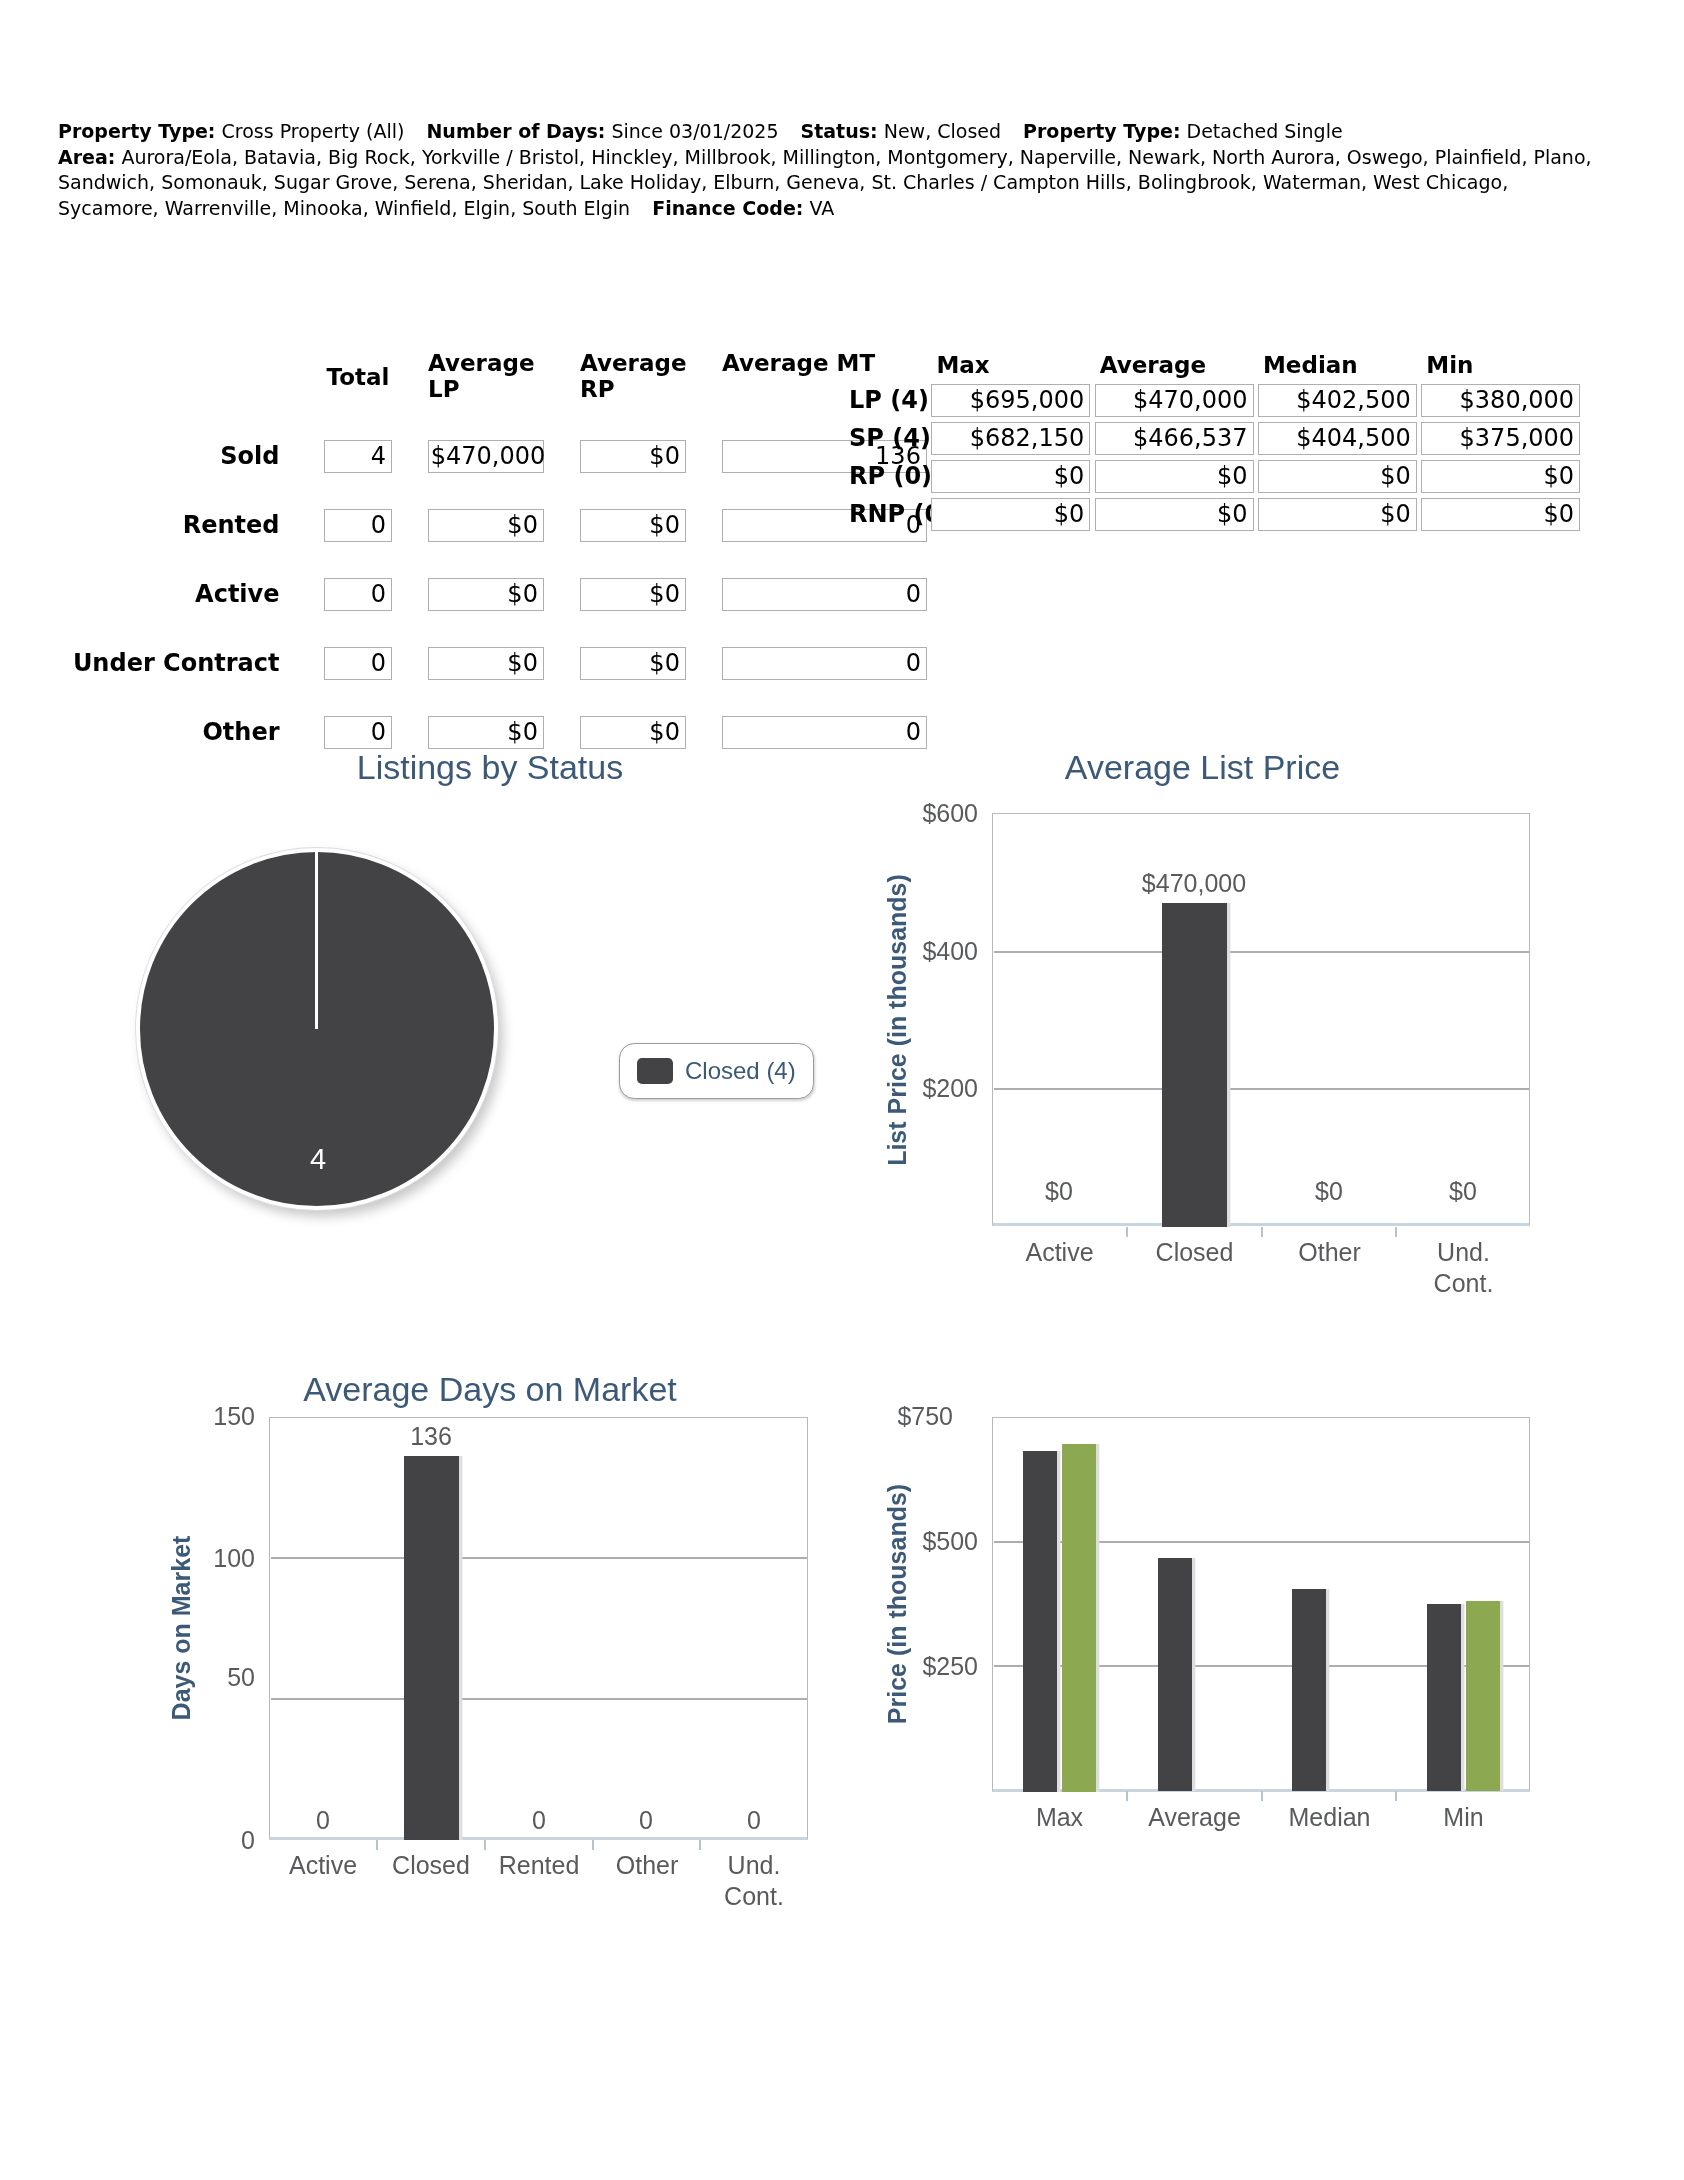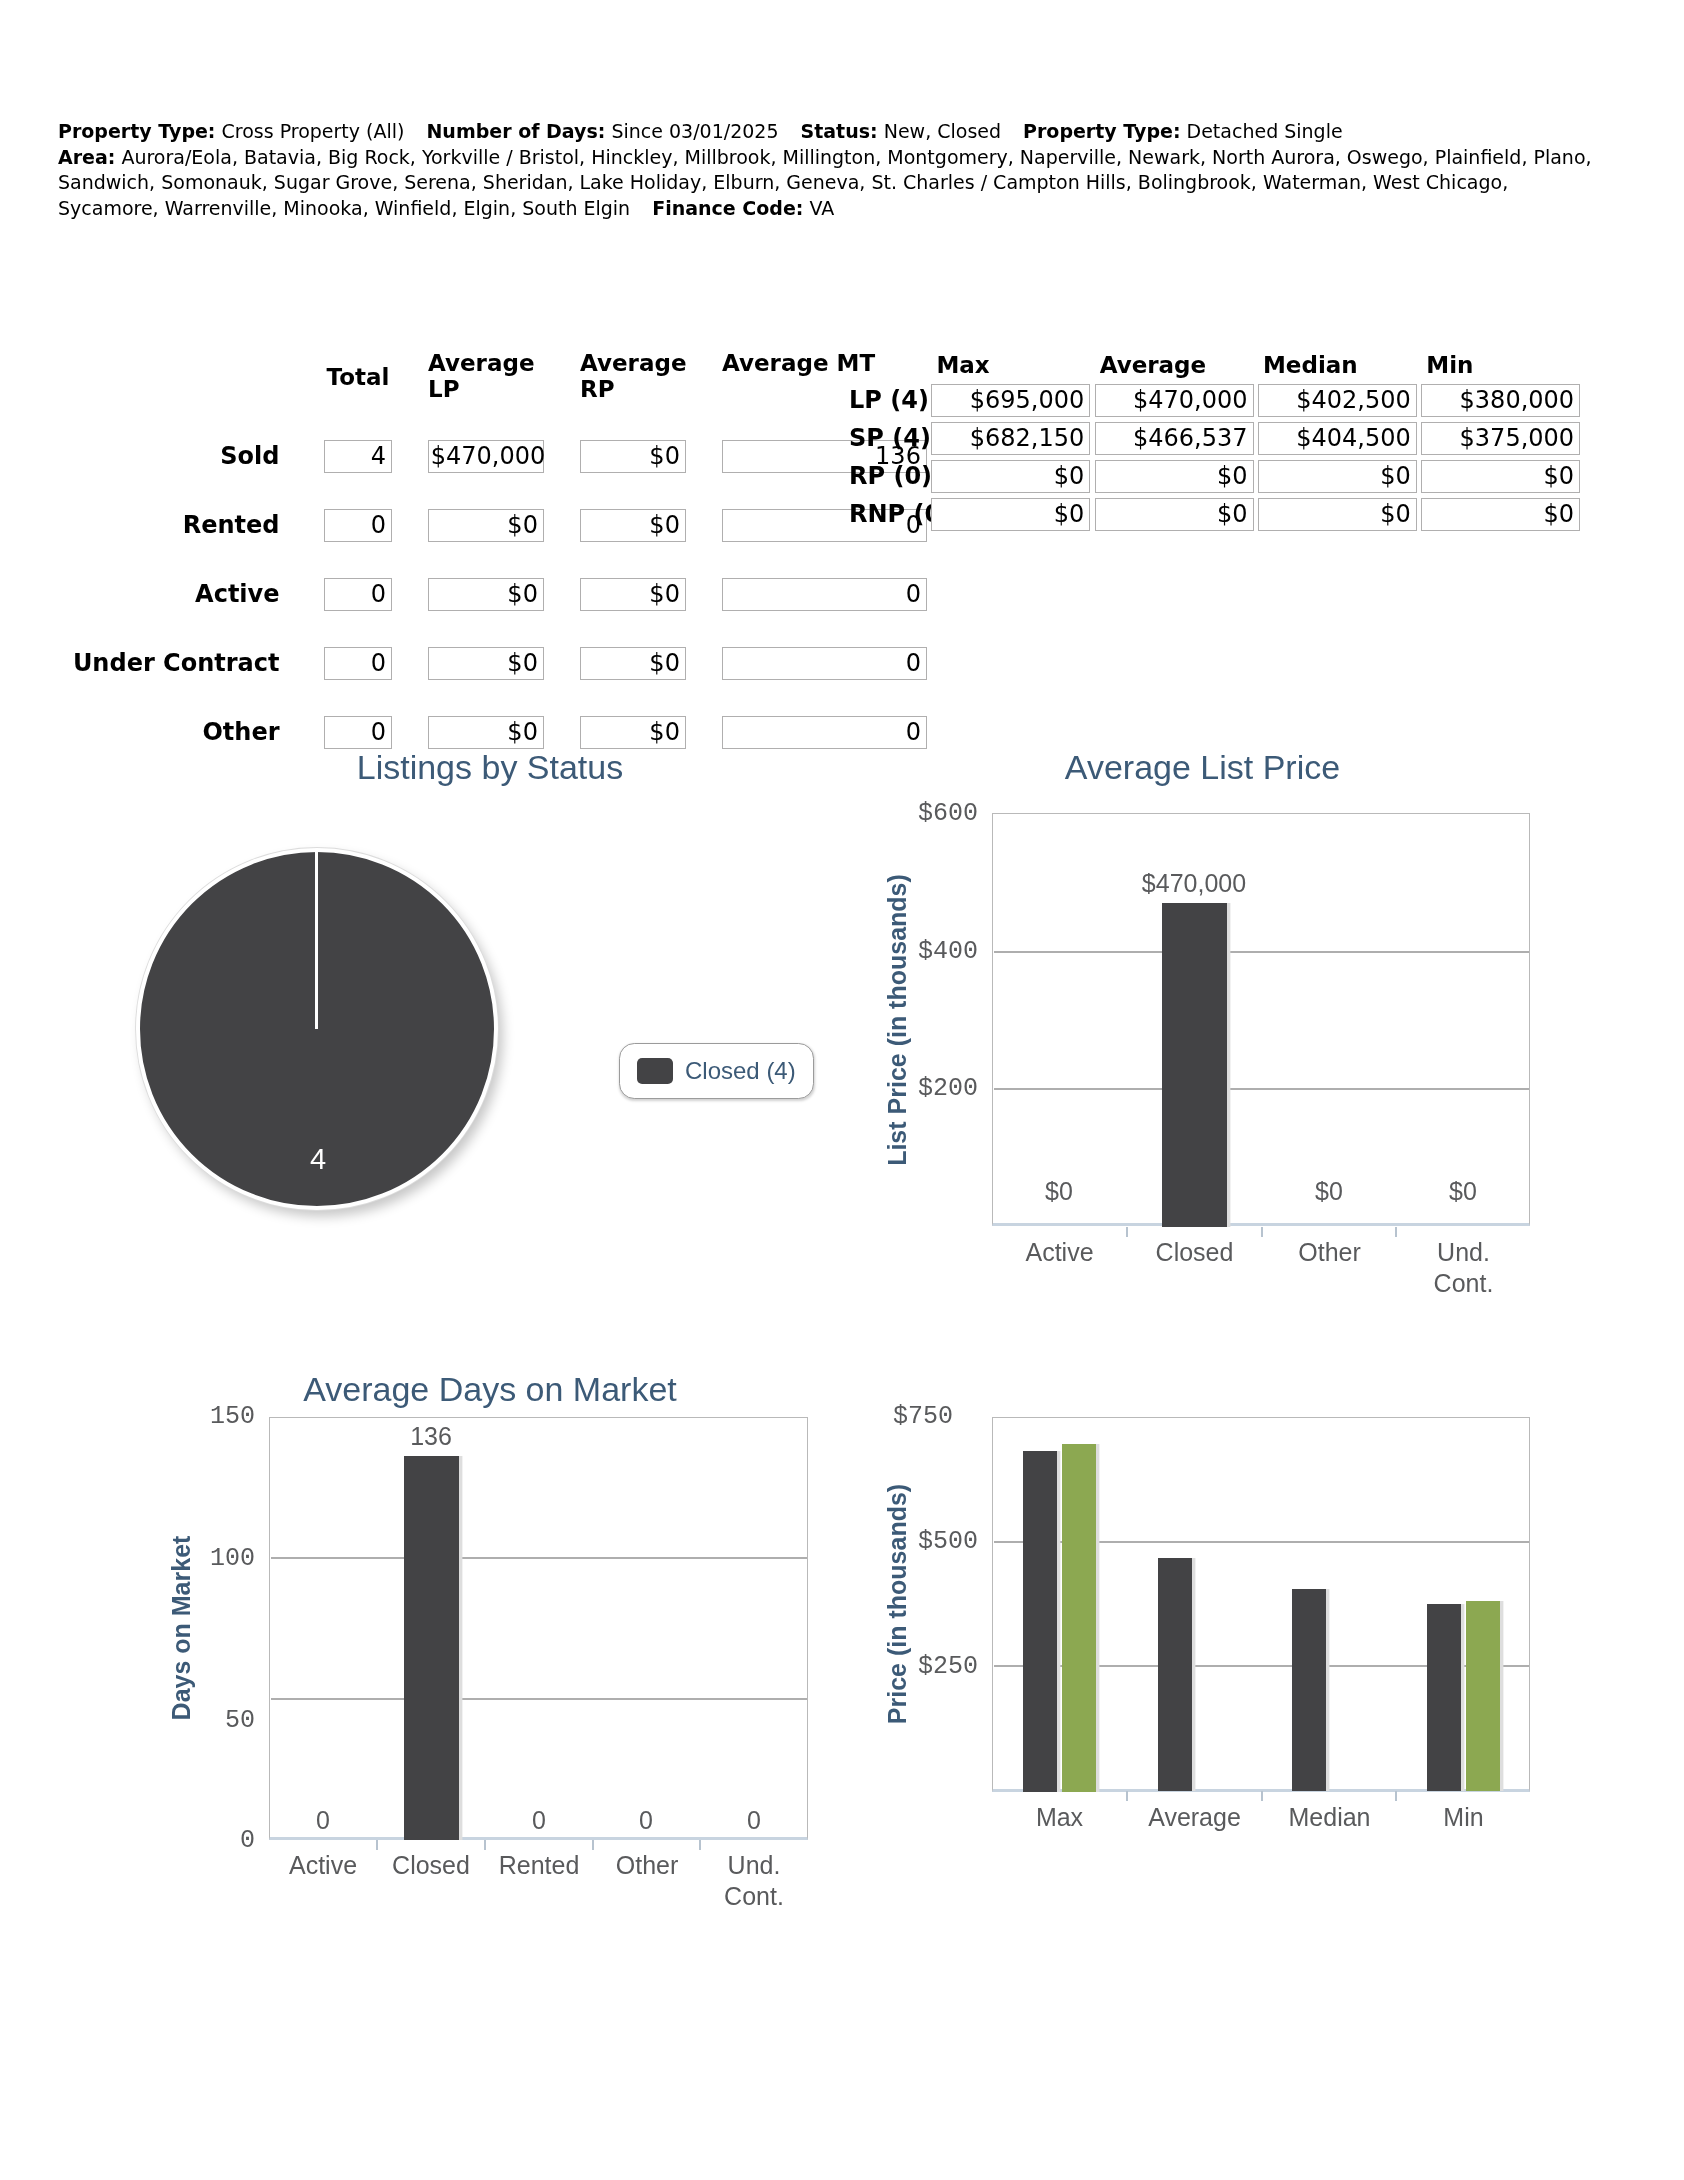--- a/index.html
+++ b/index.html
@@ -26,21 +26,21 @@
        font-size:24px;line-height:30px;padding:0 5.1px 0 1.7px;box-sizing:border-box;}
 
   
   .ctitle{position:absolute;text-align:center;font-family:"Liberation Sans",sans-serif;
           font-size:34px;color:#3c5a77;white-space:nowrap;}
   .ylab{position:absolute;width:511px;height:34px;line-height:34px;text-align:center;
         transform:rotate(-90deg);font-family:"Liberation Sans",sans-serif;
         font-weight:bold;font-size:25px;color:#3c5a77;}
   .plot{position:absolute;border:1.7px solid #b9b9b9;border-bottom:3.4px solid #c8d4e0;box-sizing:border-box;}
   .grid{position:absolute;background:#aeaeae;}
-  .tick{position:absolute;text-align:right;font-family:Liberation Mono, monospace;
+  .tick{position:absolute;text-align:right;font-family:Liberation Sans, sans-serif;
         font-size:25px;line-height:31px;color:#595a5c;}
   .xtick{position:absolute;background:#b7c3cf;}
   .cat{position:absolute;text-align:center;font-family:"Liberation Sans",sans-serif;
        font-size:25px;line-height:31px;color:#595a5c;white-space:pre-line;}
   .bar{position:absolute;box-shadow:3.4px 0 0 0 #dedede;}
   .blab{position:absolute;text-align:center;font-family:"Liberation Sans",sans-serif;
         font-size:25px;line-height:29px;color:#595a5c;}
 
   
   .pie{position:absolute;left:136px;top:848px;width:354px;height:354px;border-radius:50%;
@@ -174,21 +174,21 @@
 Cont.</div>
     <div class="blab" style="left: 957px; top: 1177px; width: 204px;">$0</div>
     <div class="bar" style="left: 1162px; top: 903px; width: 65px; height: 324px; background: rgb(67, 67, 69);"></div>
     <div class="blab" style="left: 1092px; top: 869px; width: 204px;">$470,000</div>
     <div class="blab" style="left: 1227px; top: 1177px; width: 204px;">$0</div>
     <div class="blab" style="left: 1361px; top: 1177px; width: 204px;">$0</div>
     <div class="tick" style="left: 102px; top: 1401px; width: 153px;">150</div>
     <div class="grid" style="left: 271px; top: 1557px; width: 536px; height: 1.7px;"></div>
     <div class="tick" style="left: 102px; top: 1543px; width: 153px;">100</div>
     <div class="grid" style="left: 271px; top: 1698px; width: 536px; height: 1.7px;"></div>
-    <div class="tick" style="left: 102px; top: 1705px; width: 153px;">50</div>
+    <div class="tick" style="left: 102px; top: 1662px; width: 153px;">50</div>
     <div class="tick" style="left: 102px; top: 1825px; width: 153px;">0</div>
     <div class="xtick" style="left: 376px; top: 1840px; width: 1.7px; height: 10.2px;"></div>
     <div class="xtick" style="left: 484px; top: 1840px; width: 1.7px; height: 10.2px;"></div>
     <div class="xtick" style="left: 592px; top: 1840px; width: 1.7px; height: 10.2px;"></div>
     <div class="xtick" style="left: 699px; top: 1840px; width: 1.7px; height: 10.2px;"></div>
     <div class="cat" style="left: 269px; top: 1850px; width: 108px;">Active</div>
     <div class="cat" style="left: 377px; top: 1850px; width: 108px;">Closed</div>
     <div class="cat" style="left: 485px; top: 1850px; width: 108px;">Rented</div>
     <div class="cat" style="left: 593px; top: 1850px; width: 108px;">Other</div>
     <div class="cat" style="left: 700px; top: 1850px; width: 108px;">Und.

